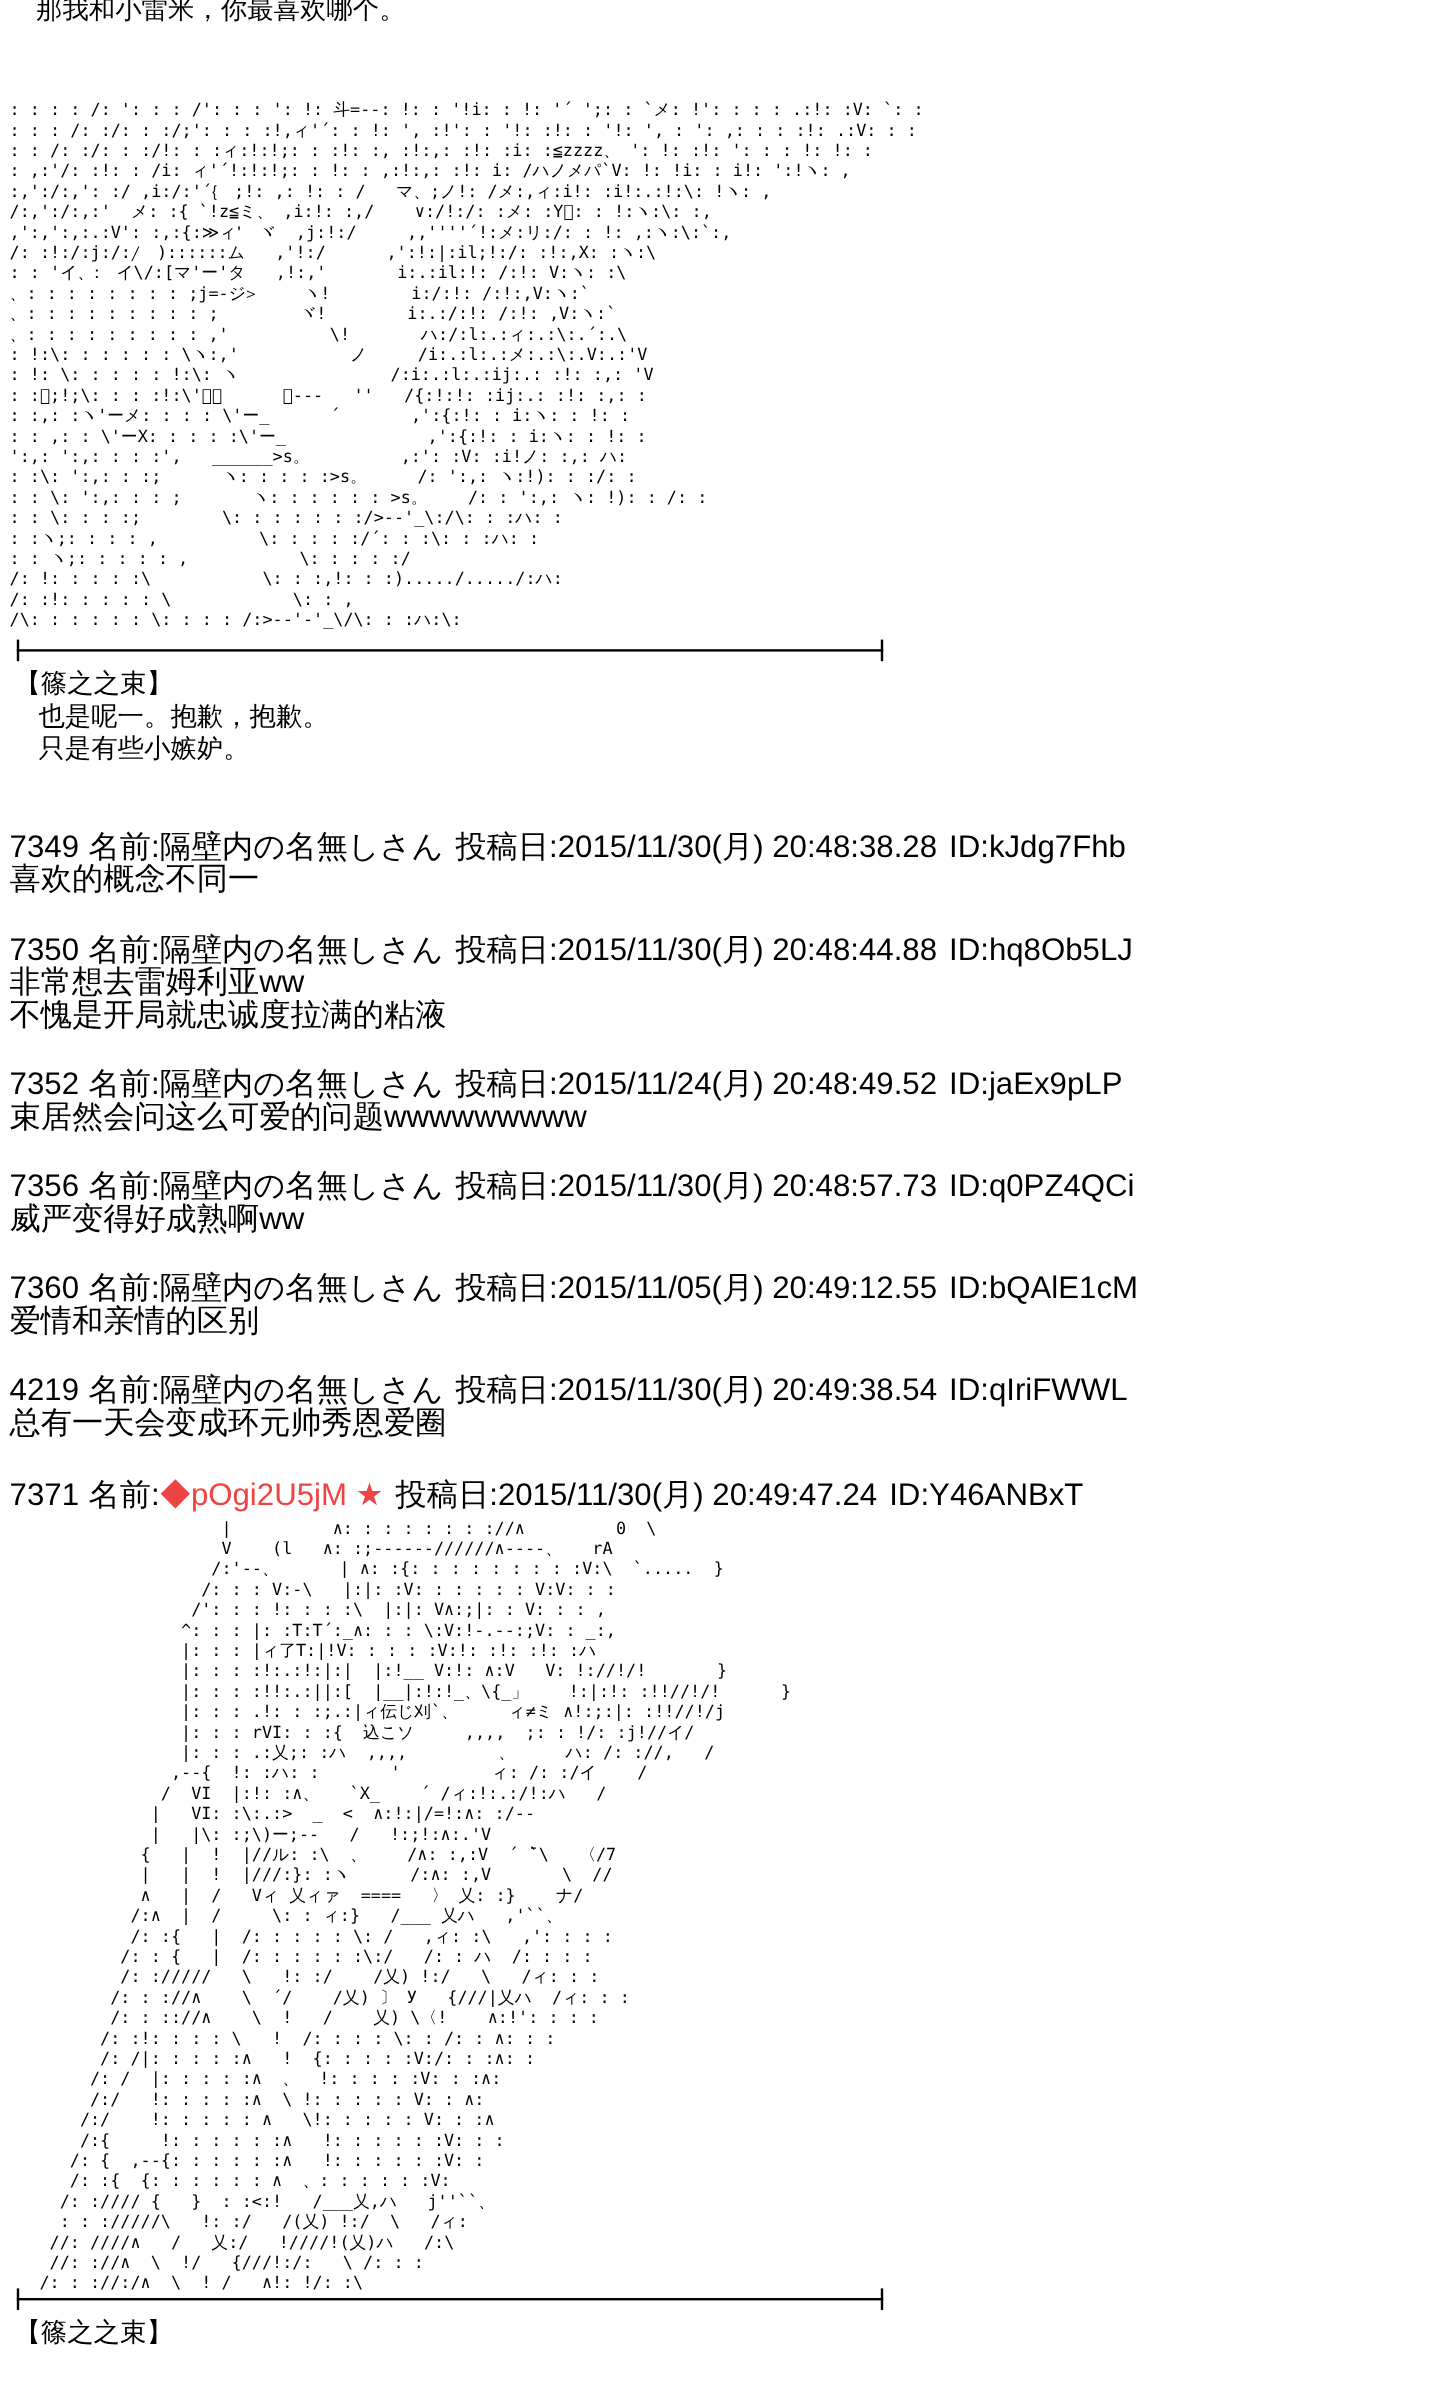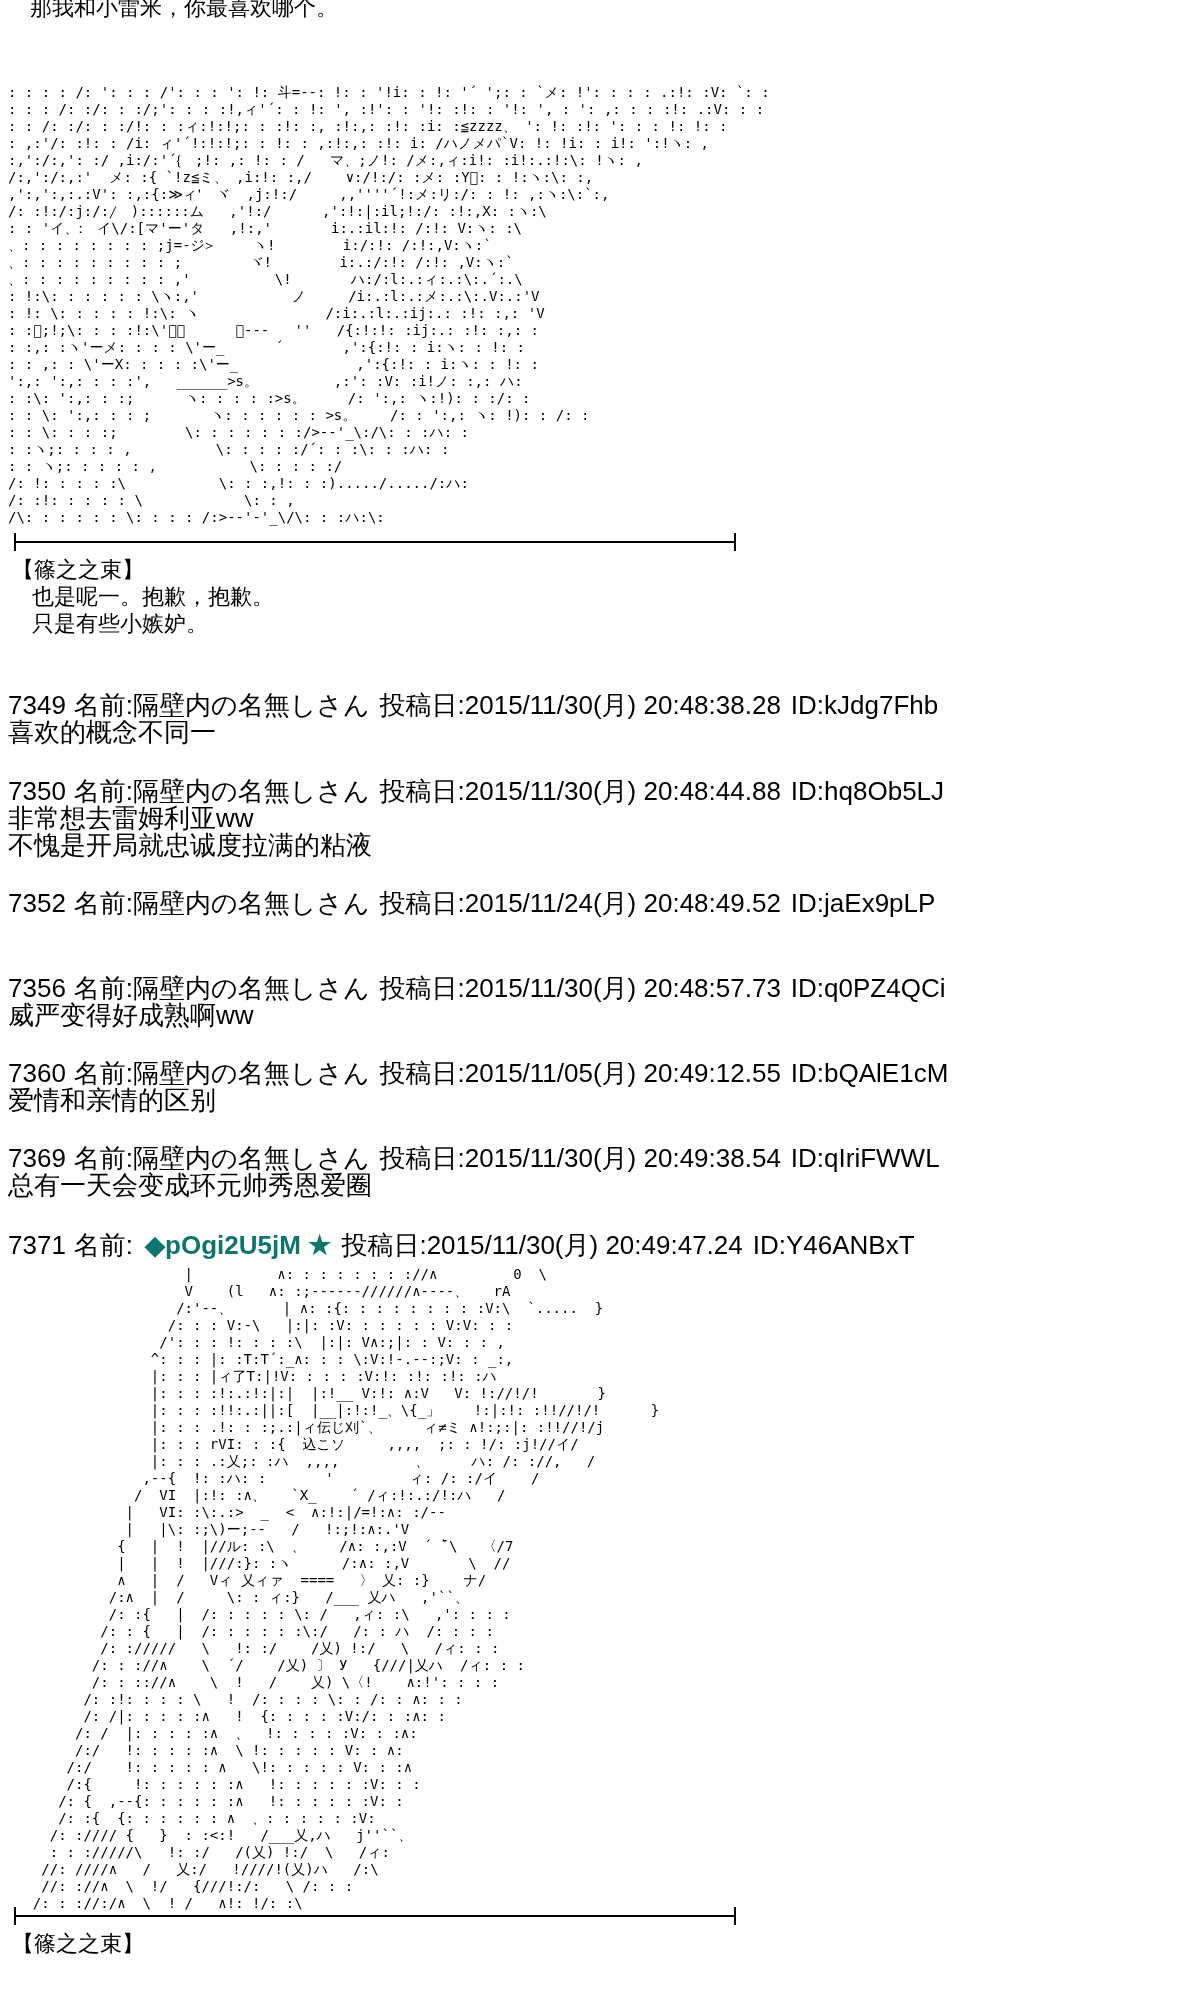--- a/index.html
+++ b/index.html
@@ -17,21 +17,21 @@
   }
   .aa-rule{position:absolute;height:2px;background:#000;}
   .aa-rule .tick{position:absolute;width:2px;height:18px;background:#000;top:-8px;}
   .aa-rule .tick.left{left:0;}
   .aa-rule .tick.right{right:0;}
   .post{position:absolute;left:8px;font-size:26px;line-height:27px;white-space:nowrap;}
   .post .hdr span{white-space:pre;}
   .sp-nm{margin-left:8px;}
   .sp-dt{margin-left:10px;}
   .sp-id{margin-left:10px;}
-  .green{color:#0f766e;font-weight:bold;margin-left:12px;}
+  .green{color:#ef4444;font-weight:normal;}
   .dlg .dlg-line{padding-left:20px;}
 </style>
 </head>
 <body>
 
 <div>
 
   <div class="cjk abs" style="left:30px;top:-6px">那我和小雷米，你最喜欢哪个。</div>
 
   <pre class="aa abs" style="left:8px;top:84px">: : : : /: ': : : /': : : ': !: 斗=--: !: : '!i: : !: '´ ';: : `メ: !': : : : .:!: :V: `: :
@@ -78,34 +78,35 @@
   </div>
 
   <div class="post" style="top:778px">
     <div class="hdr"><span>7350</span><span class="sp-nm">名前:</span><span>隔壁内の名無しさん</span><span class="sp-dt">投稿日:</span><span>2015/11/30(月) 20:48:44.88</span><span class="sp-id">ID:hq8Ob5LJ</span></div>
     <div>非常想去雷姆利亚ww</div>
     <div>不愧是开局就忠诚度拉满的粘液</div>
   </div>
 
   <div class="post" style="top:890px">
     <div class="hdr"><span>7352</span><span class="sp-nm">名前:</span><span>隔壁内の名無しさん</span><span class="sp-dt">投稿日:</span><span>2015/11/24(月) 20:48:49.52</span><span class="sp-id">ID:jaEx9pLP</span></div>
+    <div>束居然会问这么可爱的问题wwwwwwwww</div>
   </div>
 
   <div class="post" style="top:975px">
     <div class="hdr"><span>7356</span><span class="sp-nm">名前:</span><span>隔壁内の名無しさん</span><span class="sp-dt">投稿日:</span><span>2015/11/30(月) 20:48:57.73</span><span class="sp-id">ID:q0PZ4QCi</span></div>
     <div>威严变得好成熟啊ww</div>
   </div>
 
   <div class="post" style="top:1060px">
     <div class="hdr"><span>7360</span><span class="sp-nm">名前:</span><span>隔壁内の名無しさん</span><span class="sp-dt">投稿日:</span><span>2015/11/05(月) 20:49:12.55</span><span class="sp-id">ID:bQAlE1cM</span></div>
     <div>爱情和亲情的区别</div>
   </div>
 
   <div class="post" style="top:1145px">
-    <div class="hdr"><span>7369</span><span class="sp-nm">名前:</span><span>隔壁内の名無しさん</span><span class="sp-dt">投稿日:</span><span>2015/11/30(月) 20:49:38.54</span><span class="sp-id">ID:qIriFWWL</span></div>
+    <div class="hdr"><span>4219</span><span class="sp-nm">名前:</span><span>隔壁内の名無しさん</span><span class="sp-dt">投稿日:</span><span>2015/11/30(月) 20:49:38.54</span><span class="sp-id">ID:qIriFWWL</span></div>
     <div>总有一天会变成环元帅秀恩爱圈</div>
   </div>
 
   <div class="post" style="top:1232px">
     <div class="hdr"><span>7371</span><span class="sp-nm">名前:</span><span class="green">◆pOgi2U5jM ★</span><span class="sp-dt">投稿日:</span><span>2015/11/30(月) 20:49:47.24</span><span class="sp-id">ID:Y46ANBxT</span></div>
   </div>
 
   <pre class="aa abs" style="left:16px;top:1266px">                    |          ∧: : : : : : : ://∧         0  \
                     V    (l   ∧: :;------//////∧----、   rA
                    /:'--、      | ∧: :{: : : : : : : : :V:\  `.....  }

